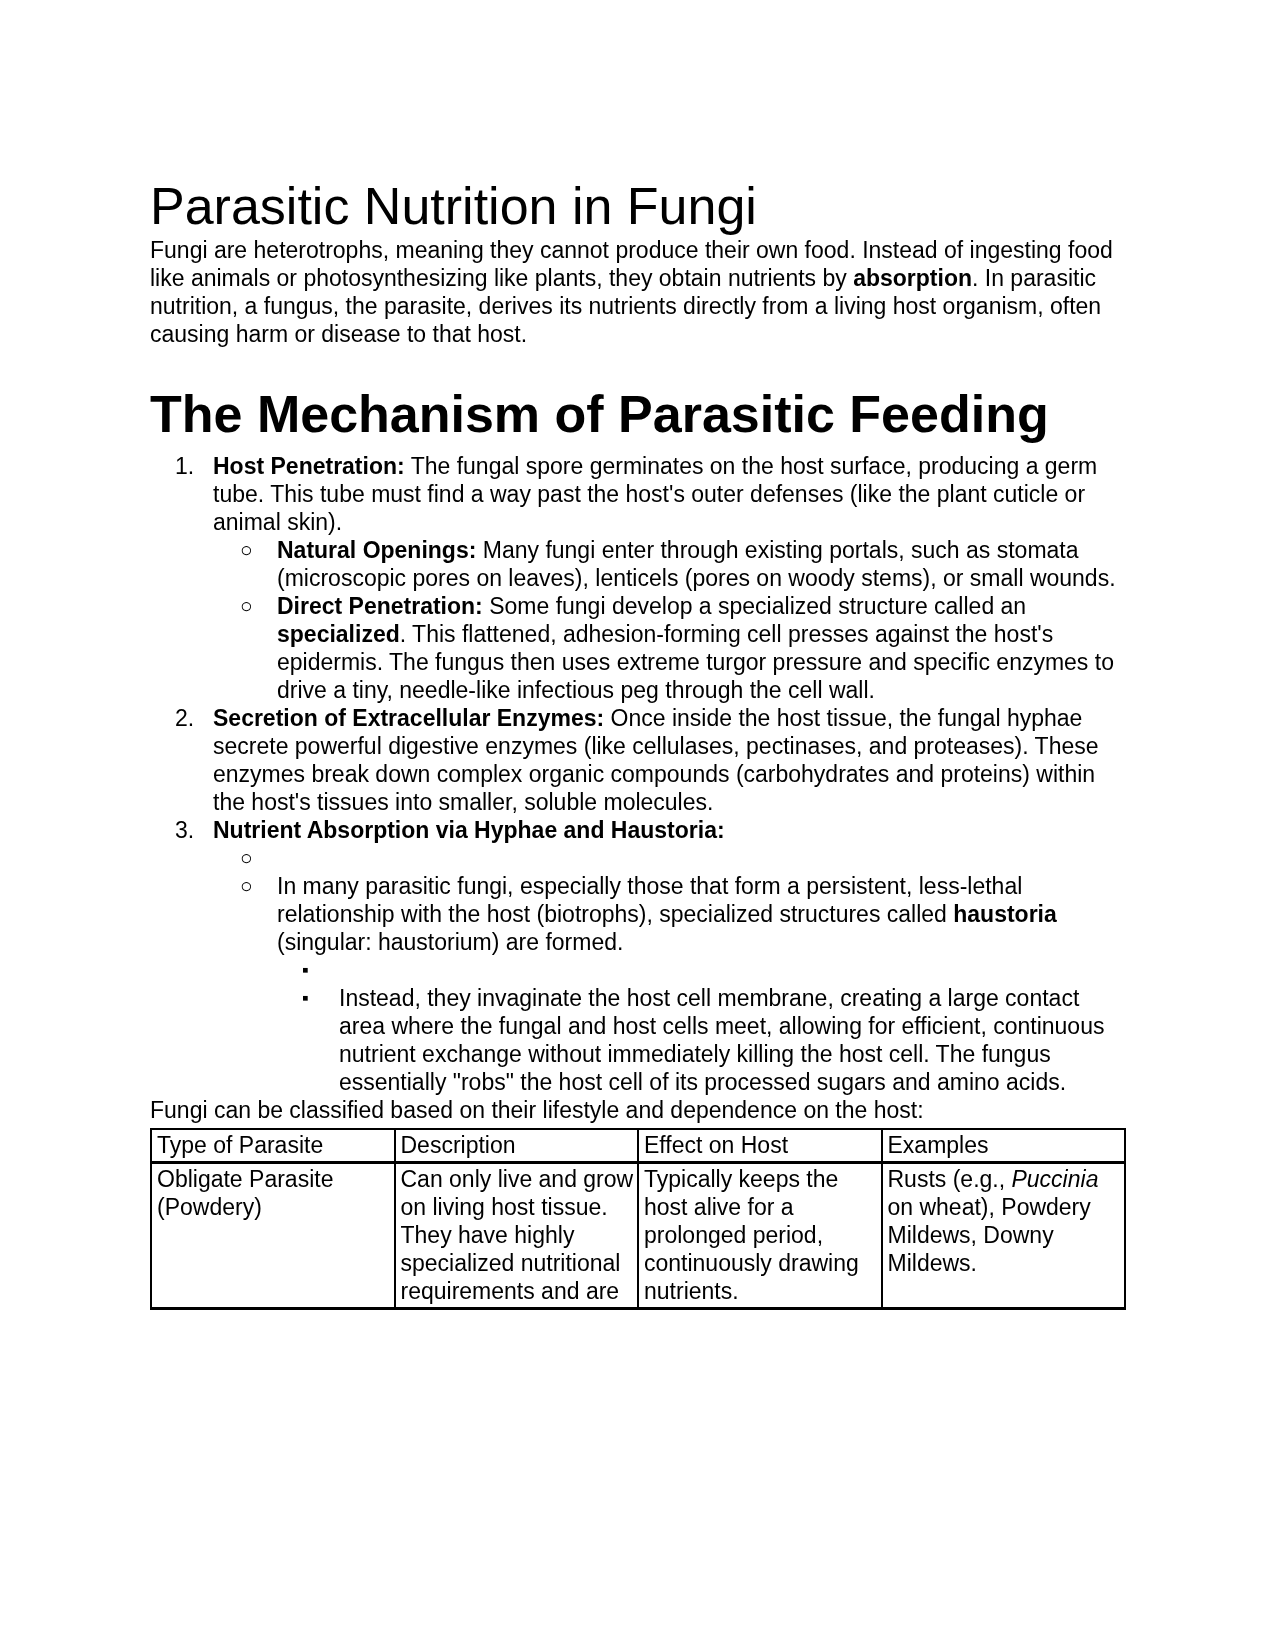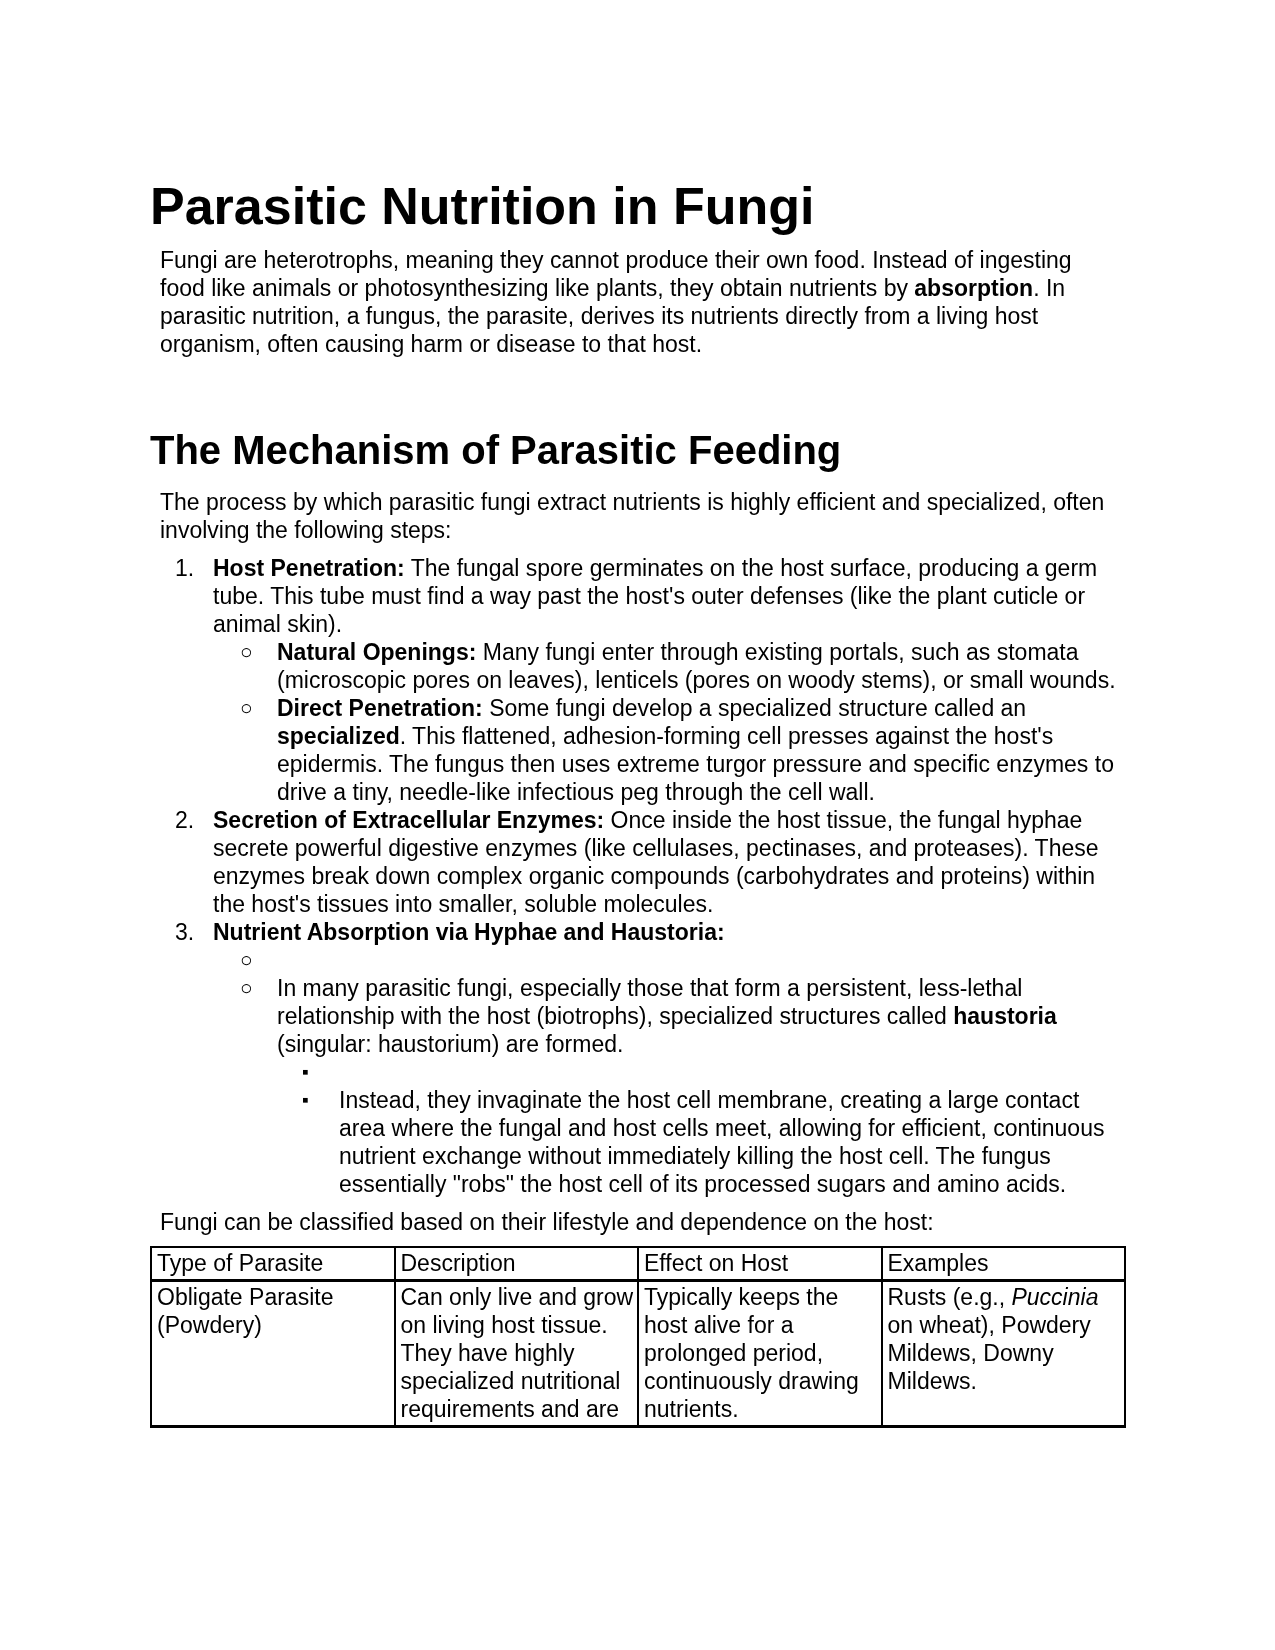--- a/index.html
+++ b/index.html
@@ -13,33 +13,33 @@
   }
   .page {
     box-sizing: border-box;
     width: 1275px;
     height: 1650px;
     padding: 176px 150px 0 150px;
   }
   .doc-title {
     font-size: 52px;
     line-height: 60px;
-    font-weight: bold;
+    font-weight: normal;
     margin: 0 0 0 0;
   }
   .h1 {
-    font-size: 40px;
+    font-size: 52px;
     line-height: 48px;
     font-weight: bold;
-    margin: 68px 0 14px 0;
+    margin: 42px 0 14px 0;
   }
   .body-text {
     font-size: 23px;
     line-height: 28px;
-    margin: 10px;
+    margin: 0;
   }
   .li {
     display: flex;
     font-size: 23px;
     line-height: 28px;
   }
   .li .marker { flex: 0 0 auto; }
   .l1 { padding-left: 25px; }
   .l1 > .marker { width: 38px; }
   .l2 { padding-left: 90px; }
@@ -76,21 +76,20 @@
 <body>
 
 <div class="page">
 
   <h1 class="doc-title">Parasitic Nutrition in Fungi</h1>
 
   <p class="body-text"><span>Fungi are heterotrophs, meaning they cannot produce their own food. Instead of ingesting food like animals or photosynthesizing like plants, they obtain nutrients by </span><b>absorption</b><span>. In parasitic nutrition, a fungus, the parasite, derives its nutrients directly from a living host organism, often causing harm or disease to that host.</span></p>
 
   <h2 class="h1">The Mechanism of Parasitic Feeding</h2>
 
-  <p class="body-text">The process by which parasitic fungi extract nutrients is highly efficient and specialized, often involving the following steps:</p>
 
   <div class="li l1">
     <span class="marker num">1.</span>
     <div class="txt"><b>Host Penetration:</b><span> The fungal spore germinates on the host surface, producing a germ tube. This tube must find a way past the host's outer defenses (like the plant cuticle or animal skin).</span></div>
   </div>
 
   <div class="li l2">
     <span class="marker circle">○</span>
     <div class="txt"><b>Natural Openings:</b><span> Many fungi enter through existing portals, such as stomata (microscopic pores on leaves), lenticels (pores on woody stems), or small wounds.</span></div>
   </div>

